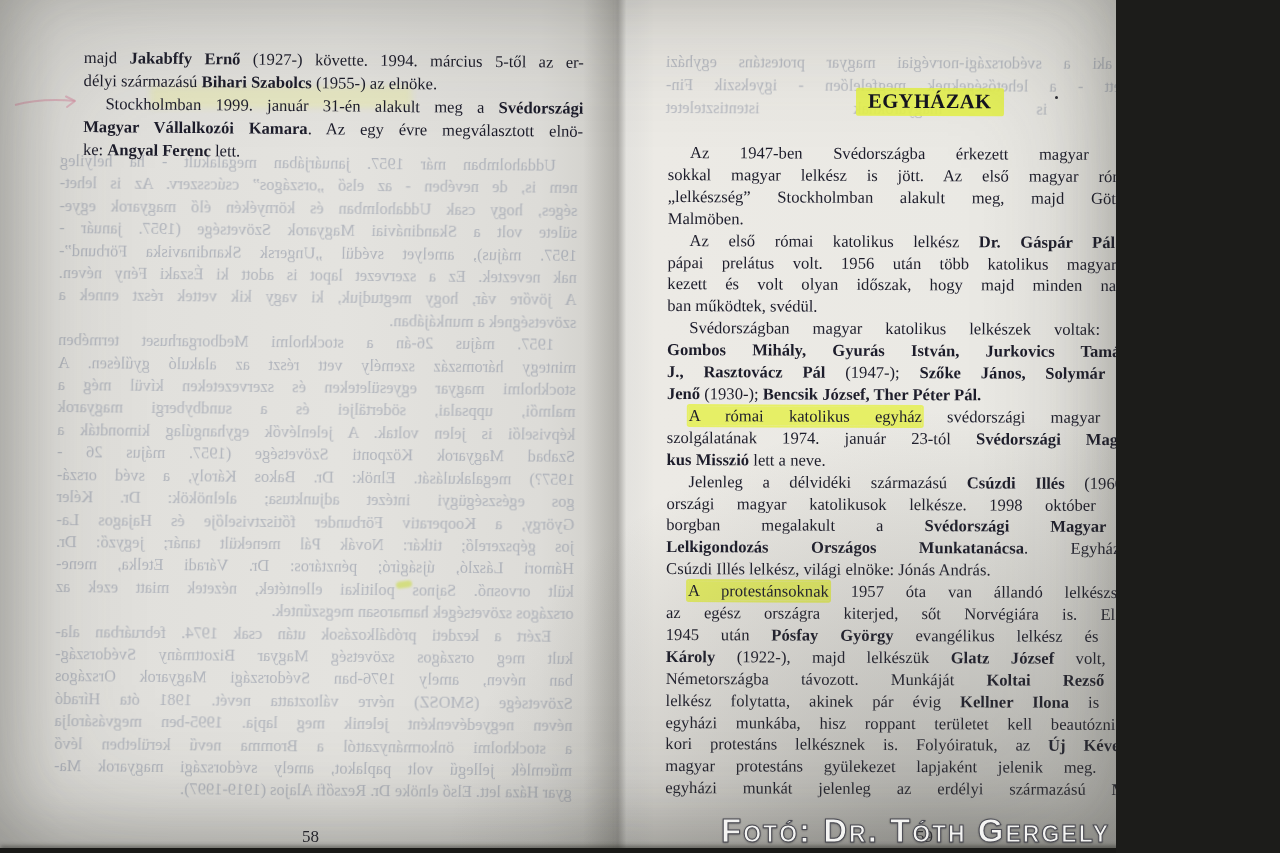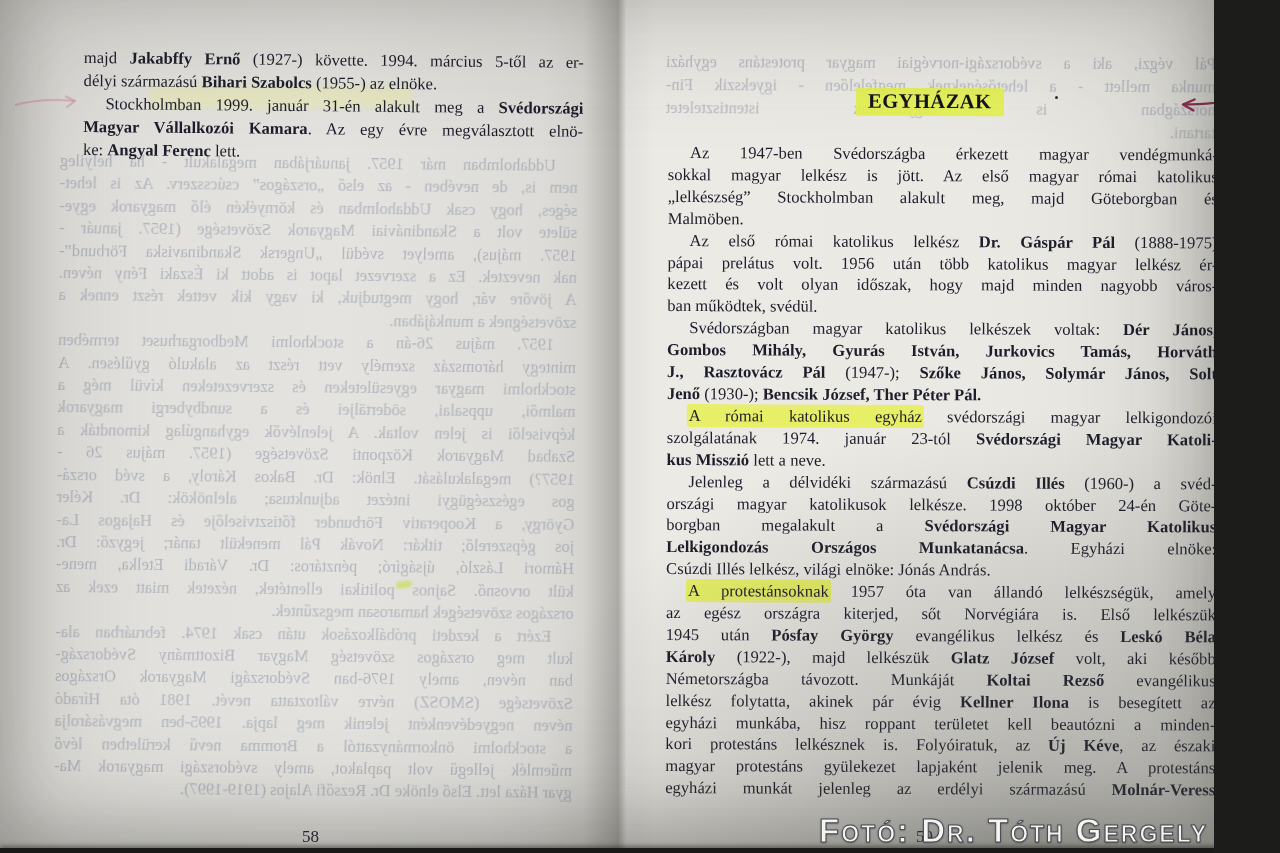--- a/index.html
+++ b/index.html
@@ -1,16 +1,16 @@
 <!DOCTYPE html>
 <html><head>
 <meta charset="utf-8">
 <style>
   html,body{margin:0;padding:0;background:#1c1c1a;}
-  .stage{position:relative;width:1214px;height:853px;overflow:hidden;
+  .stage{position:relative;width:1116px;height:853px;overflow:hidden;
          background:#23231f;font-family:"Liberation Serif",serif;}
   
   .page{position:absolute;top:0;height:853px;}
   .page-left{left:0;width:614px;
     background:linear-gradient(90deg,#d8d7d3 0%,#e0dfdb 10%,#e4e3df 55%,#dddcd8 88%,#cfcec9 100%);}
   .page-right{left:614px;width:666px;
     background:linear-gradient(90deg,#d3d2ce 0%,#eceae5 6%,#eae9e4 55%,#e2e1dc 88%,#d6d5d0 100%);}
   .gutter{position:absolute;top:0;left:583px;width:70px;height:853px;pointer-events:none;
     background:linear-gradient(90deg,rgba(120,118,112,0) 0%,rgba(110,108,102,.28) 42%,rgba(90,88,84,.34) 50%,rgba(255,255,252,.25) 62%,rgba(120,118,112,0) 100%);}
   .vignette{position:absolute;inset:0;pointer-events:none;

